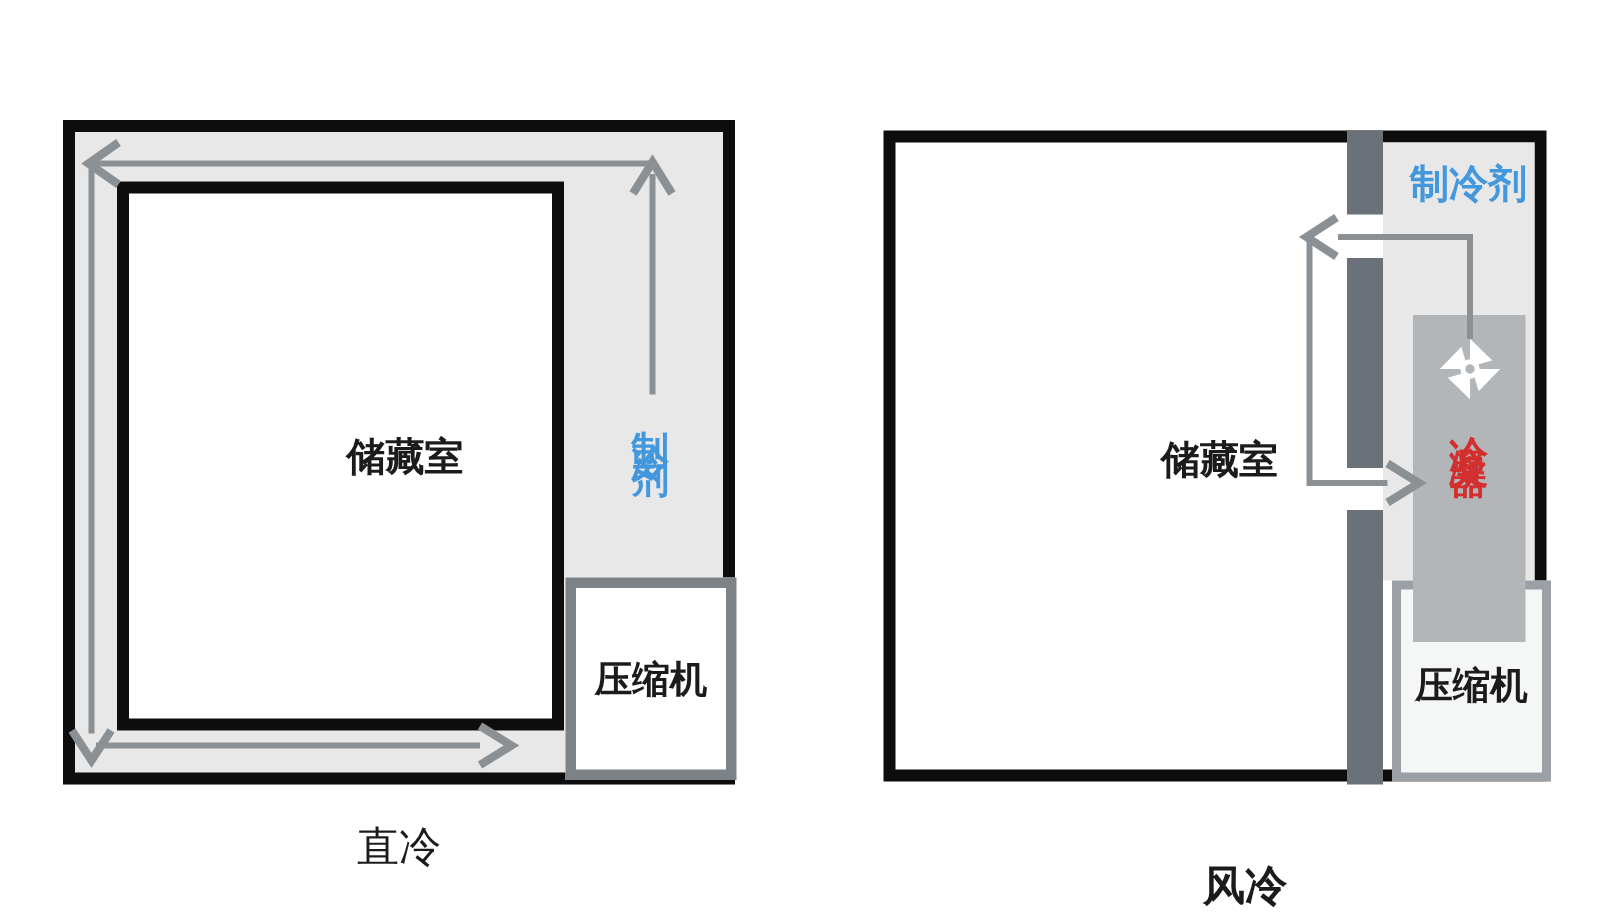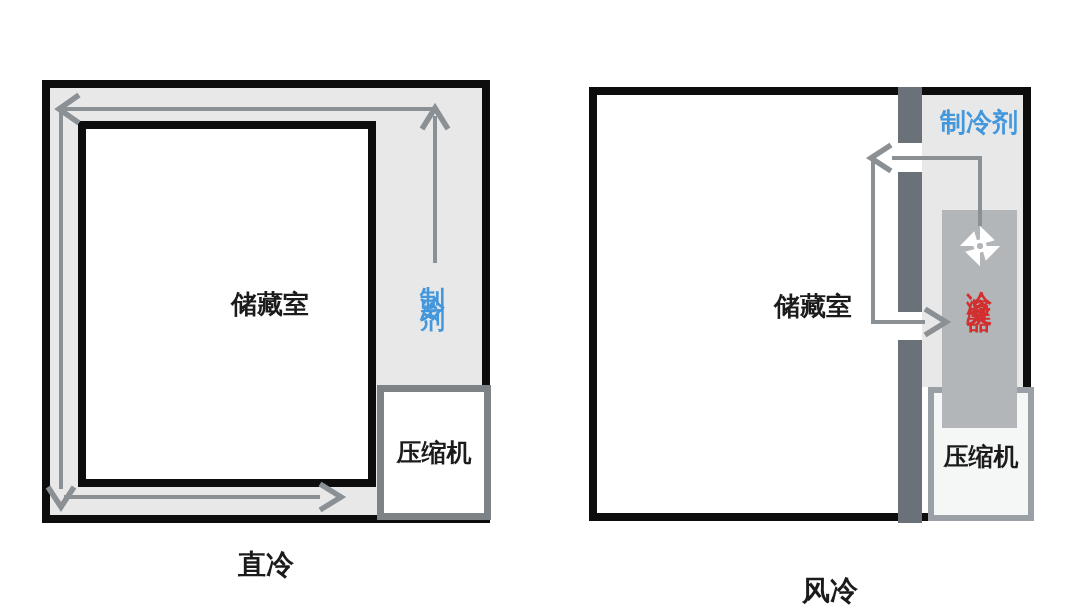--- a/index.html
+++ b/index.html
@@ -15,21 +15,21 @@
   .storage-label-left{left:170px;top:287px;width:200px;text-align:center;font-size:26px;font-weight:600;}
   .refrig-left{
     left:419px;top:267px;width:28px;
     writing-mode:vertical-rl;text-orientation:upright;
     font-size:25px;font-weight:700;color:#4397dc;letter-spacing:9px;line-height:28px;
   }
   .compressor-left{
     left:377px;top:385px;width:114px;height:135px;background:#ffffff;border:7px solid #7d8286;
     display:flex;align-items:center;justify-content:center;font-size:25px;font-weight:600;
   }
-  .caption-left{left:166px;top:546px;width:200px;text-align:center;font-size:28px;font-weight:700;}
+  .caption-left{left:166px;top:546px;width:200px;text-align:center;font-size:28px;font-weight:400;}
 
   
   .cab-right{left:589px;top:87px;width:442px;height:434px;background:#ffffff;border:8px solid #0d0d0d;}
   .graycol-right{left:922px;top:95px;width:101px;height:292px;background:#e8e8e9;}
   .partition{left:898px;width:24px;background:#6b7178;}
   .part-1{top:87px;height:56px;}
   .part-2{top:172px;height:140px;}
   .part-3{top:340px;height:183px;}
   .compressor-right{
     left:928px;top:387px;width:106px;height:134px;background:#f5f6f6;border:6px solid #9aa0a5;

